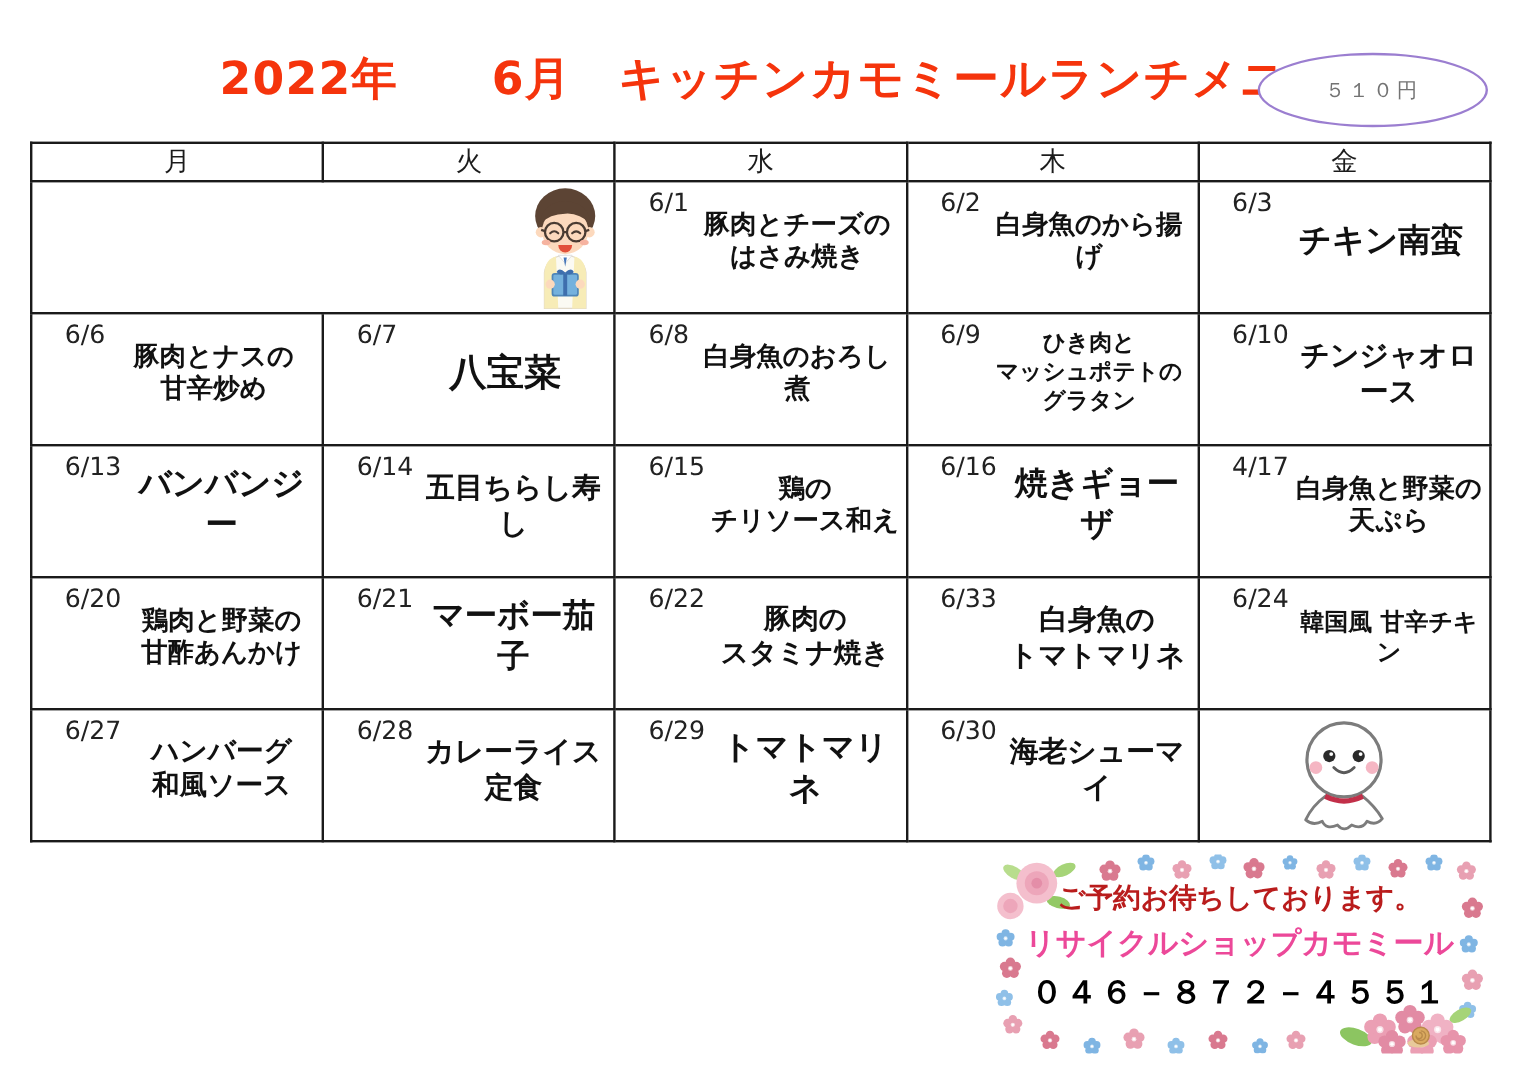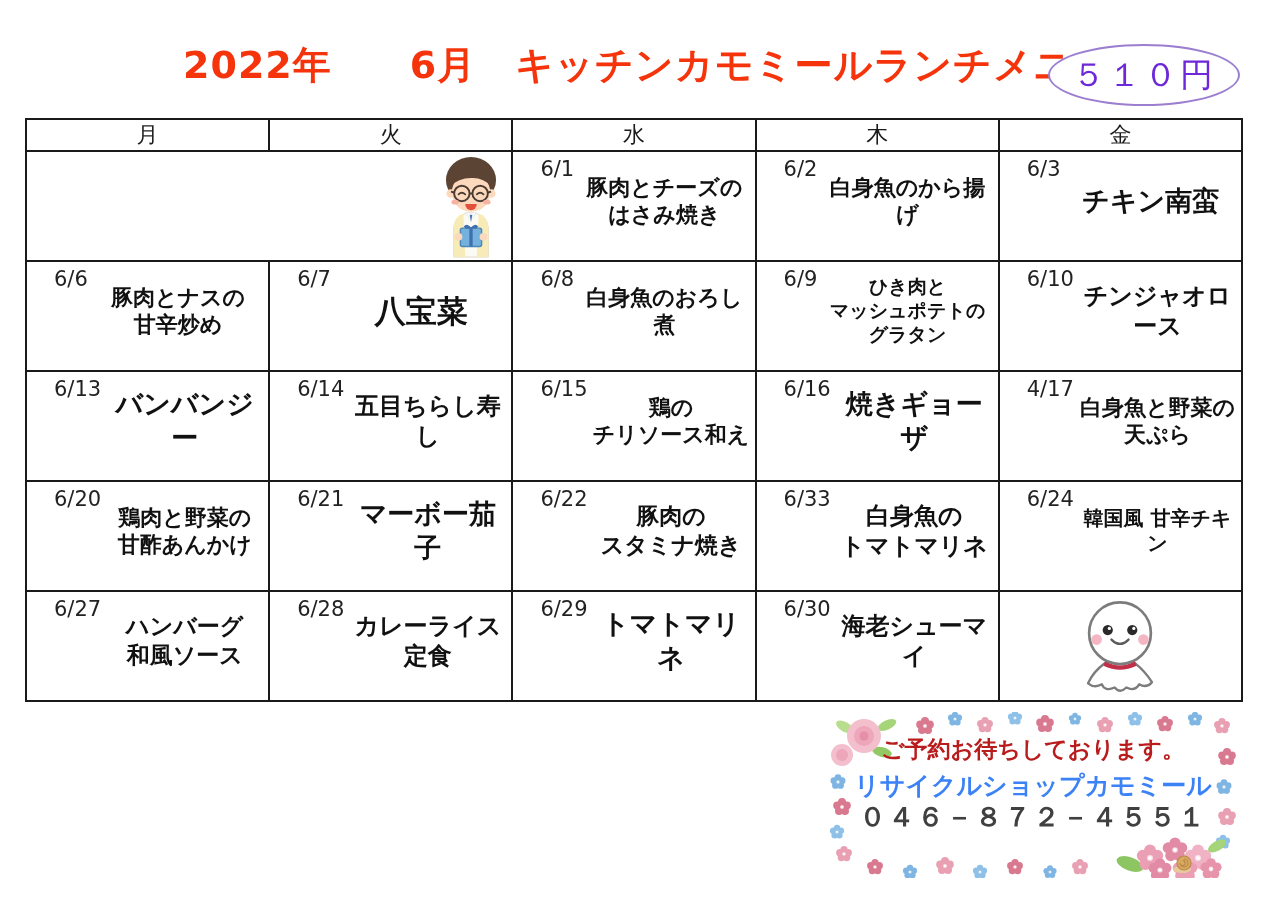--- a/index.html
+++ b/index.html
@@ -10,21 +10,21 @@
   }
   
   .title{
     position:absolute;left:183px;top:40px;width:860px;
     font-size:38px;font-weight:bold;color:#f5340c;letter-spacing:1px;white-space:nowrap;
   }
   .price-oval{
     position:absolute;left:1048px;top:44px;width:188px;height:58px;
     border:2px solid #9b7ed0;border-radius:50%;
     display:flex;align-items:center;justify-content:center;
-    font-size:33px;letter-spacing:3px;color:#6d28d9;background:#fff;
+    font-size:17px;letter-spacing:3px;color:#737373;background:#fff;
   }
   
   .cal-wrap{position:absolute;left:25px;top:118px;}
   table.cal{
     border-collapse:collapse;table-layout:fixed;width:1218px;background:#fff;
   }
   table.cal col{width:20%;}
   table.cal th,table.cal td{
     border:2px solid #1a1a1a;padding:0;vertical-align:top;background:#fff;
   }
@@ -43,22 +43,22 @@
   .img-cell svg{display:block;}
   
   .contact{
     position:absolute;left:830px;top:712px;width:406px;height:166px;background:#fff;
   }
   .contact svg.deco{position:absolute;left:0;top:0;}
   .contact-text{
     position:absolute;left:0;top:26px;width:100%;text-align:center;z-index:2;
   }
   .c-line1{font-size:23px;font-weight:bold;color:#b91c1c;line-height:1.0;}
-  .c-line2{font-size:25px;font-weight:bold;color:#3b82f6;margin-top:12px;line-height:1.0;}
-  .c-phone{font-size:27px;font-weight:bold;color:#404040;margin-top:5px;letter-spacing:2px;line-height:1.0;}
+  .c-line2{font-size:25px;font-weight:bold;color:#ec4899;margin-top:12px;line-height:1.0;}
+  .c-phone{font-size:27px;font-weight:bold;color:#000000;margin-top:16px;letter-spacing:2px;line-height:1.0;}
 </style>
 </head>
 <body>
 
 <div class="title">2022年　　6月　キッチンカモミールランチメニュー</div>
 <div class="price-oval">
   <span>５１０円</span>
 </div>
 
 <div class="cal-wrap">

